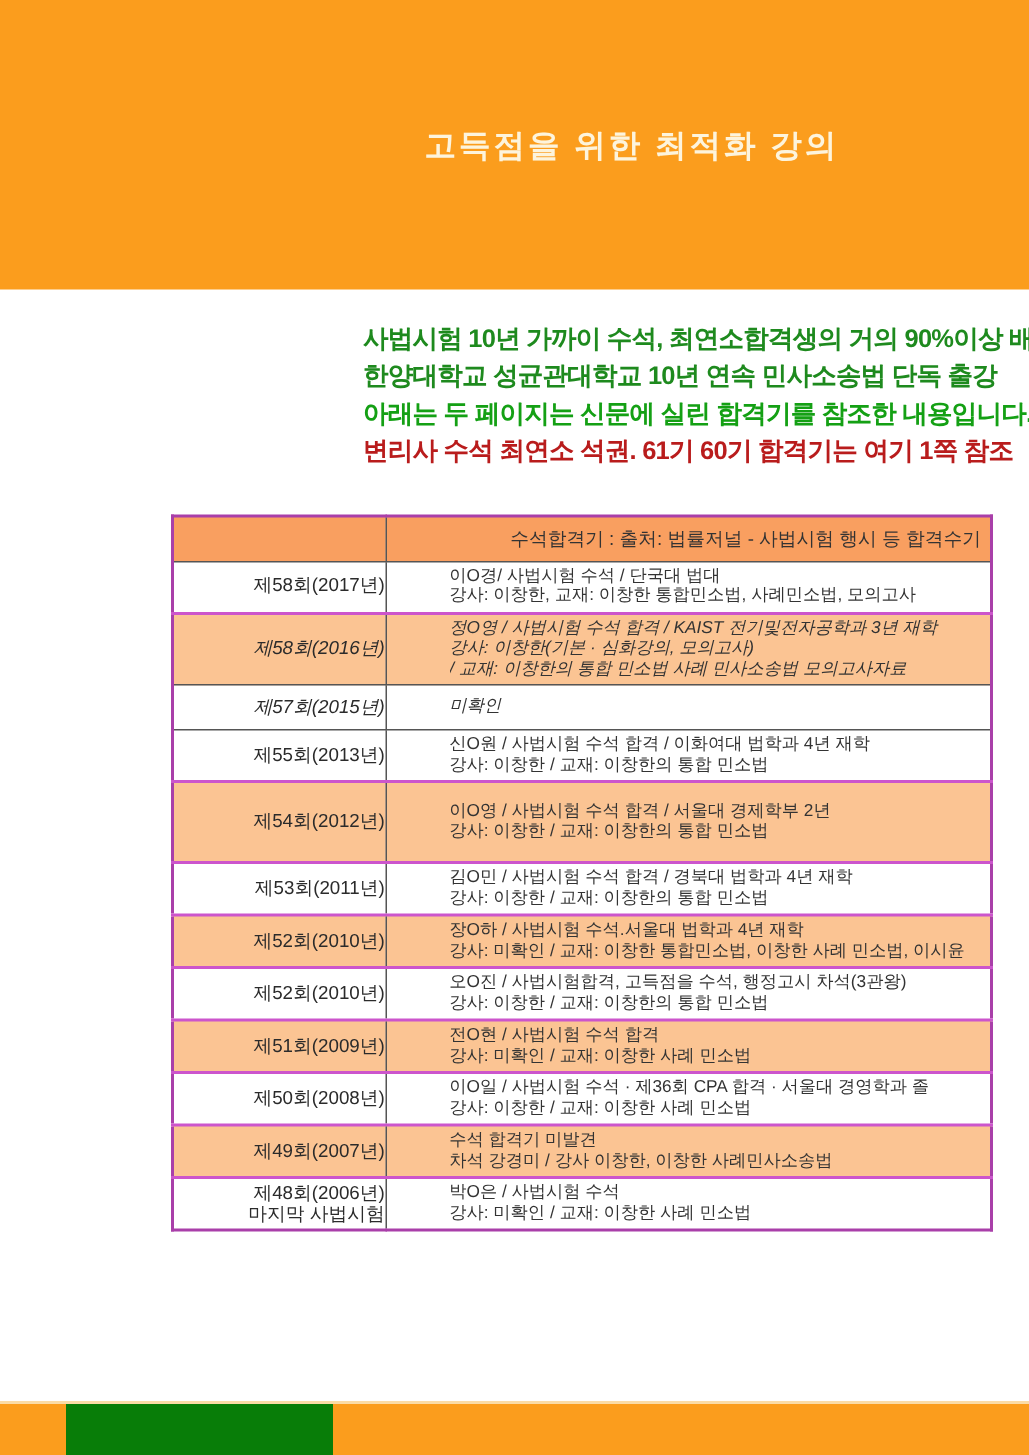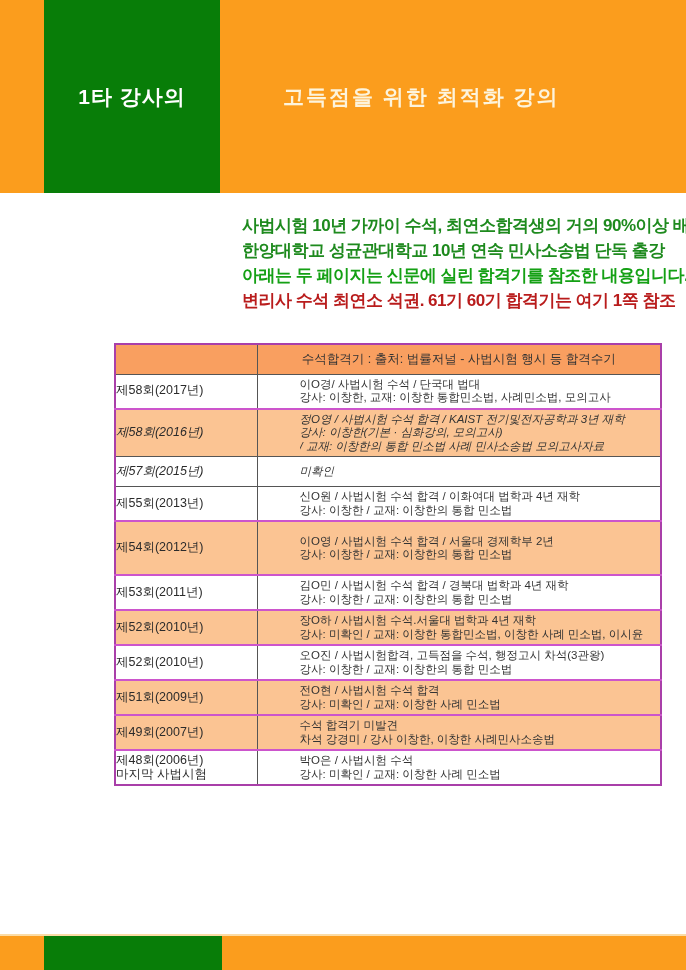--- a/index.html
+++ b/index.html
@@ -45,24 +45,24 @@
   table.results {
     width: 548px; border-collapse: collapse; table-layout: fixed;
     border: 2px solid #A93FA9;
     font-size: 11.5px; color: #333333;
   }
   table.results td {
     border: 1px solid #555555;
     vertical-align: middle;
     line-height: 13.5px;
   }
-  td.c1 { width: 142px; text-align: left; font-size: 12.5px; color: #2b2b2b; }
+  td.c1 { width: 142px; text-align: right; font-size: 12.5px; color: #2b2b2b; }
   td.c2 { padding: 3px 6px 3px 13px; }
   tr.hdr td { background: #F99F60; height: 30px; }
-  tr.hdr td.c2 { text-align: center; font-size: 12.5px; padding-left: 6px; }
+  tr.hdr td.c2 { text-align: right; font-size: 12.5px; padding-left: 6px; }
   tr.w td { background: #ffffff; height: 31px; }
   tr.hl td {
     background: #FBC493; height: 31px;
     border-top: 2px solid #CC55CC; border-bottom: 2px solid #CC55CC;
   }
   tr.hl.darkbottom td { border-bottom: 1px solid #555555; font-style: italic; }
   tr.r2016 td { height: 46px; }
   tr.r2015 td { height: 30px; font-style: italic; }
   tr.r2012 td { height: 54px; }
   .cellline { white-space: nowrap; overflow: hidden; margin-left: 29px; }
@@ -76,23 +76,20 @@
     position: absolute; left: 44px; top: 0; width: 178px; height: 34px;
     background: #087D08;
   }
 </style>
 </head>
 <body>
 
 <div class="page">
 
   <div class="banner">
-    <div class="banner-green">
-      <span class="banner-badge-text">1타 강사의</span>
-    </div>
     <div class="banner-title">고득점을 위한 최적화 강의</div>
   </div>
 
   <div class="intro">
     <div class="ln-green">사법시험 10년 가까이 수석, 최연소합격생의 거의 90%이상 배출</div>
     <div class="ln-green">한양대학교 성균관대학교 10년 연속 민사소송법 단독 출강</div>
     <div class="ln-green2">아래는 두 페이지는 신문에 실린 합격기를 참조한 내용입니다.</div>
     <div class="ln-cyan">변리사 수석 최연소 석권. 61기 60기 합격기는 여기 1쪽 참조</div>
   </div>
 
@@ -170,20 +167,27 @@
         </tr>
 
         <tr class="hl">
           <td class="c1">제51회(2009년)</td>
           <td class="c2">
             <div class="cellline">전O현 / 사법시험 수석 합격</div>
             <div class="cellline">강사: 미확인 / 교재: 이창한 사례 민소법</div>
           </td>
         </tr>
 
+        <tr class="w">
+          <td class="c1">제50회(2008년)</td>
+          <td class="c2">
+            <div class="cellline">이O일 / 사법시험 수석 · 제36회 CPA 합격 · 서울대 경영학과 졸</div>
+            <div class="cellline">강사: 이창한 / 교재: 이창한 사례 민소법</div>
+          </td>
+        </tr>
 
         <tr class="hl">
           <td class="c1">제49회(2007년)</td>
           <td class="c2">
             <div class="cellline">수석 합격기 미발견</div>
             <div class="cellline">차석 강경미 / 강사 이창한, 이창한 사례민사소송법</div>
           </td>
         </tr>
 
         <tr class="w">

